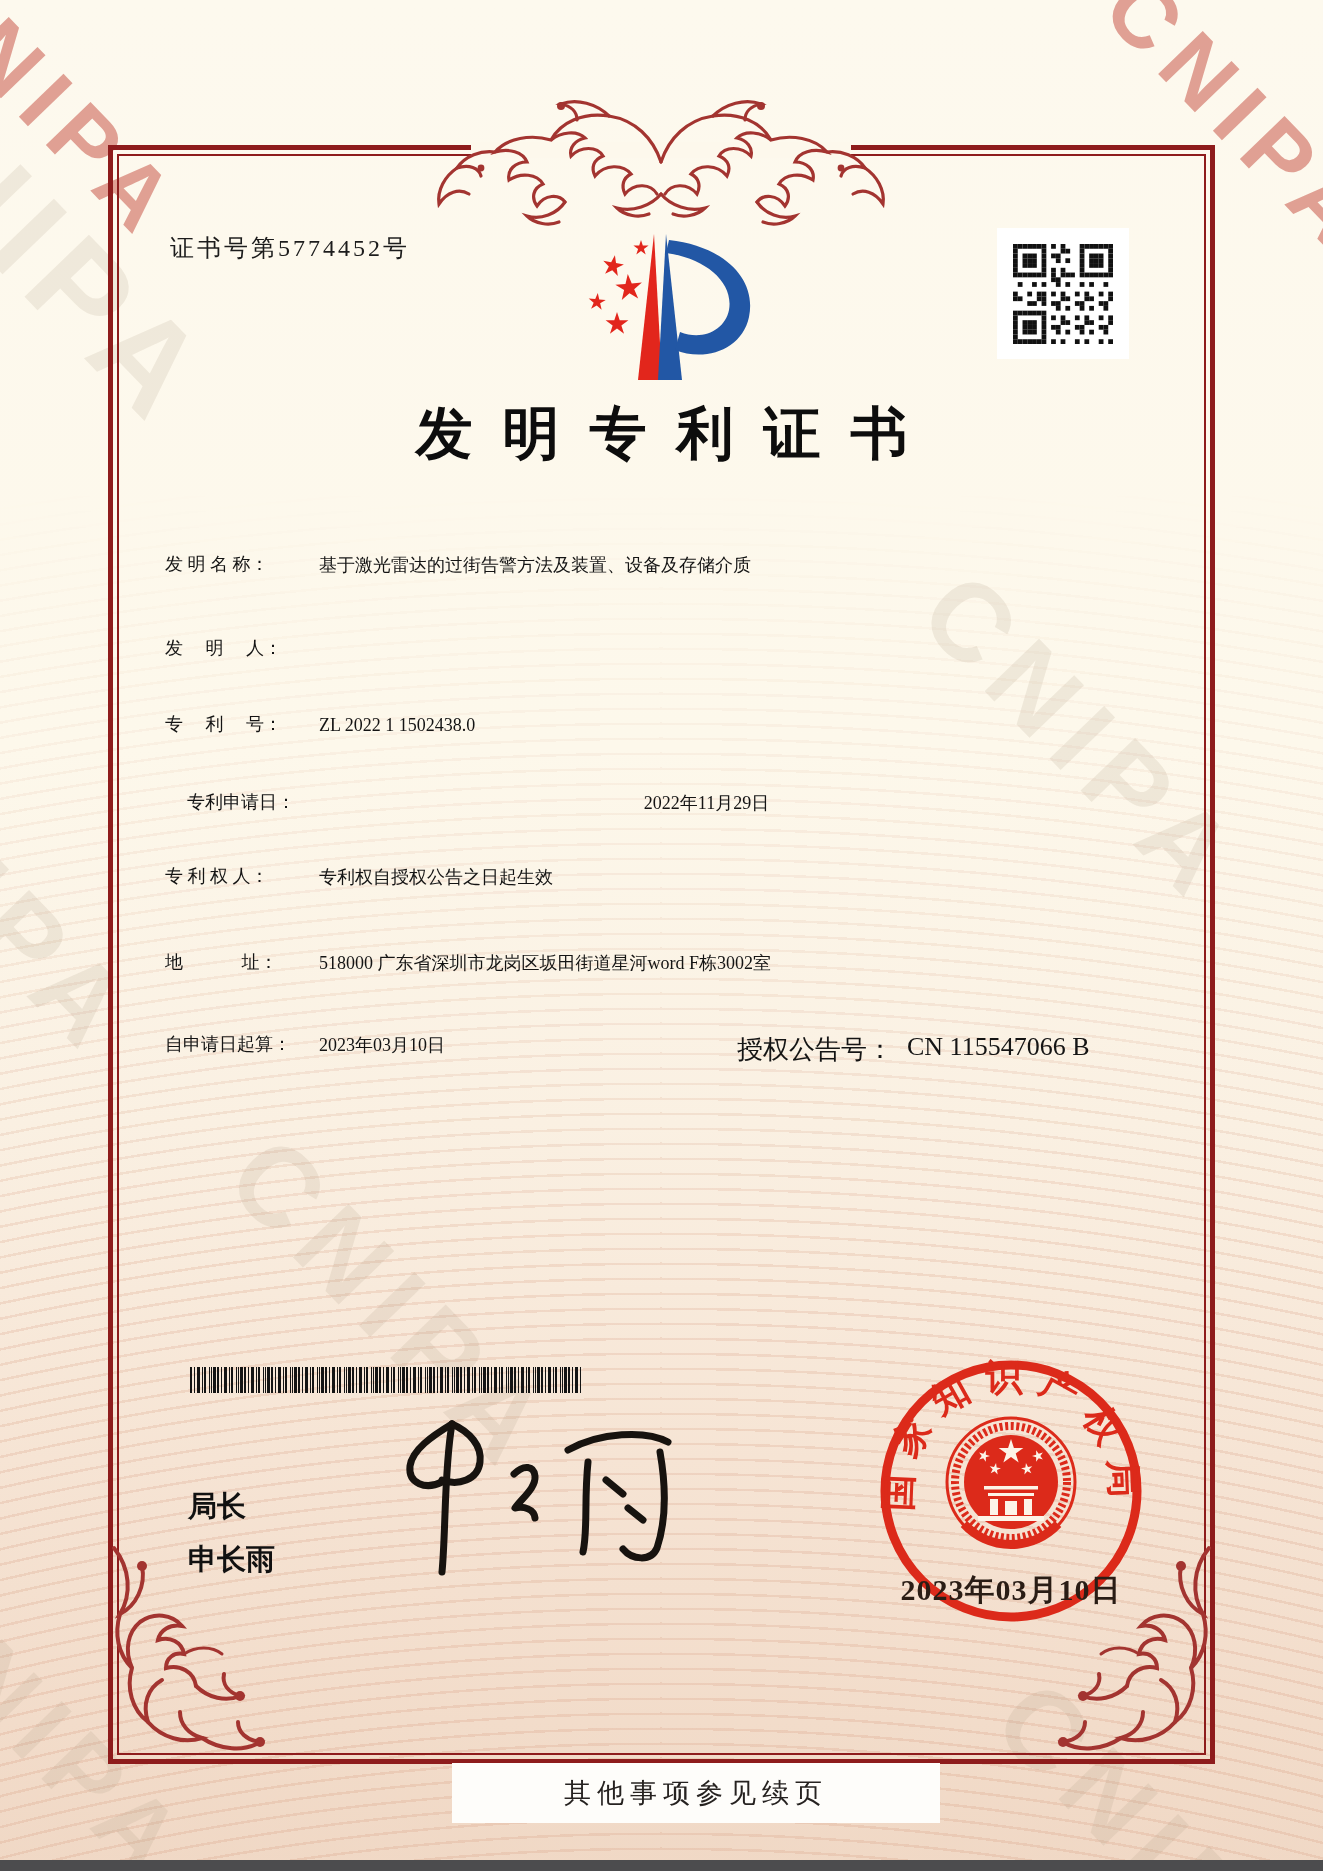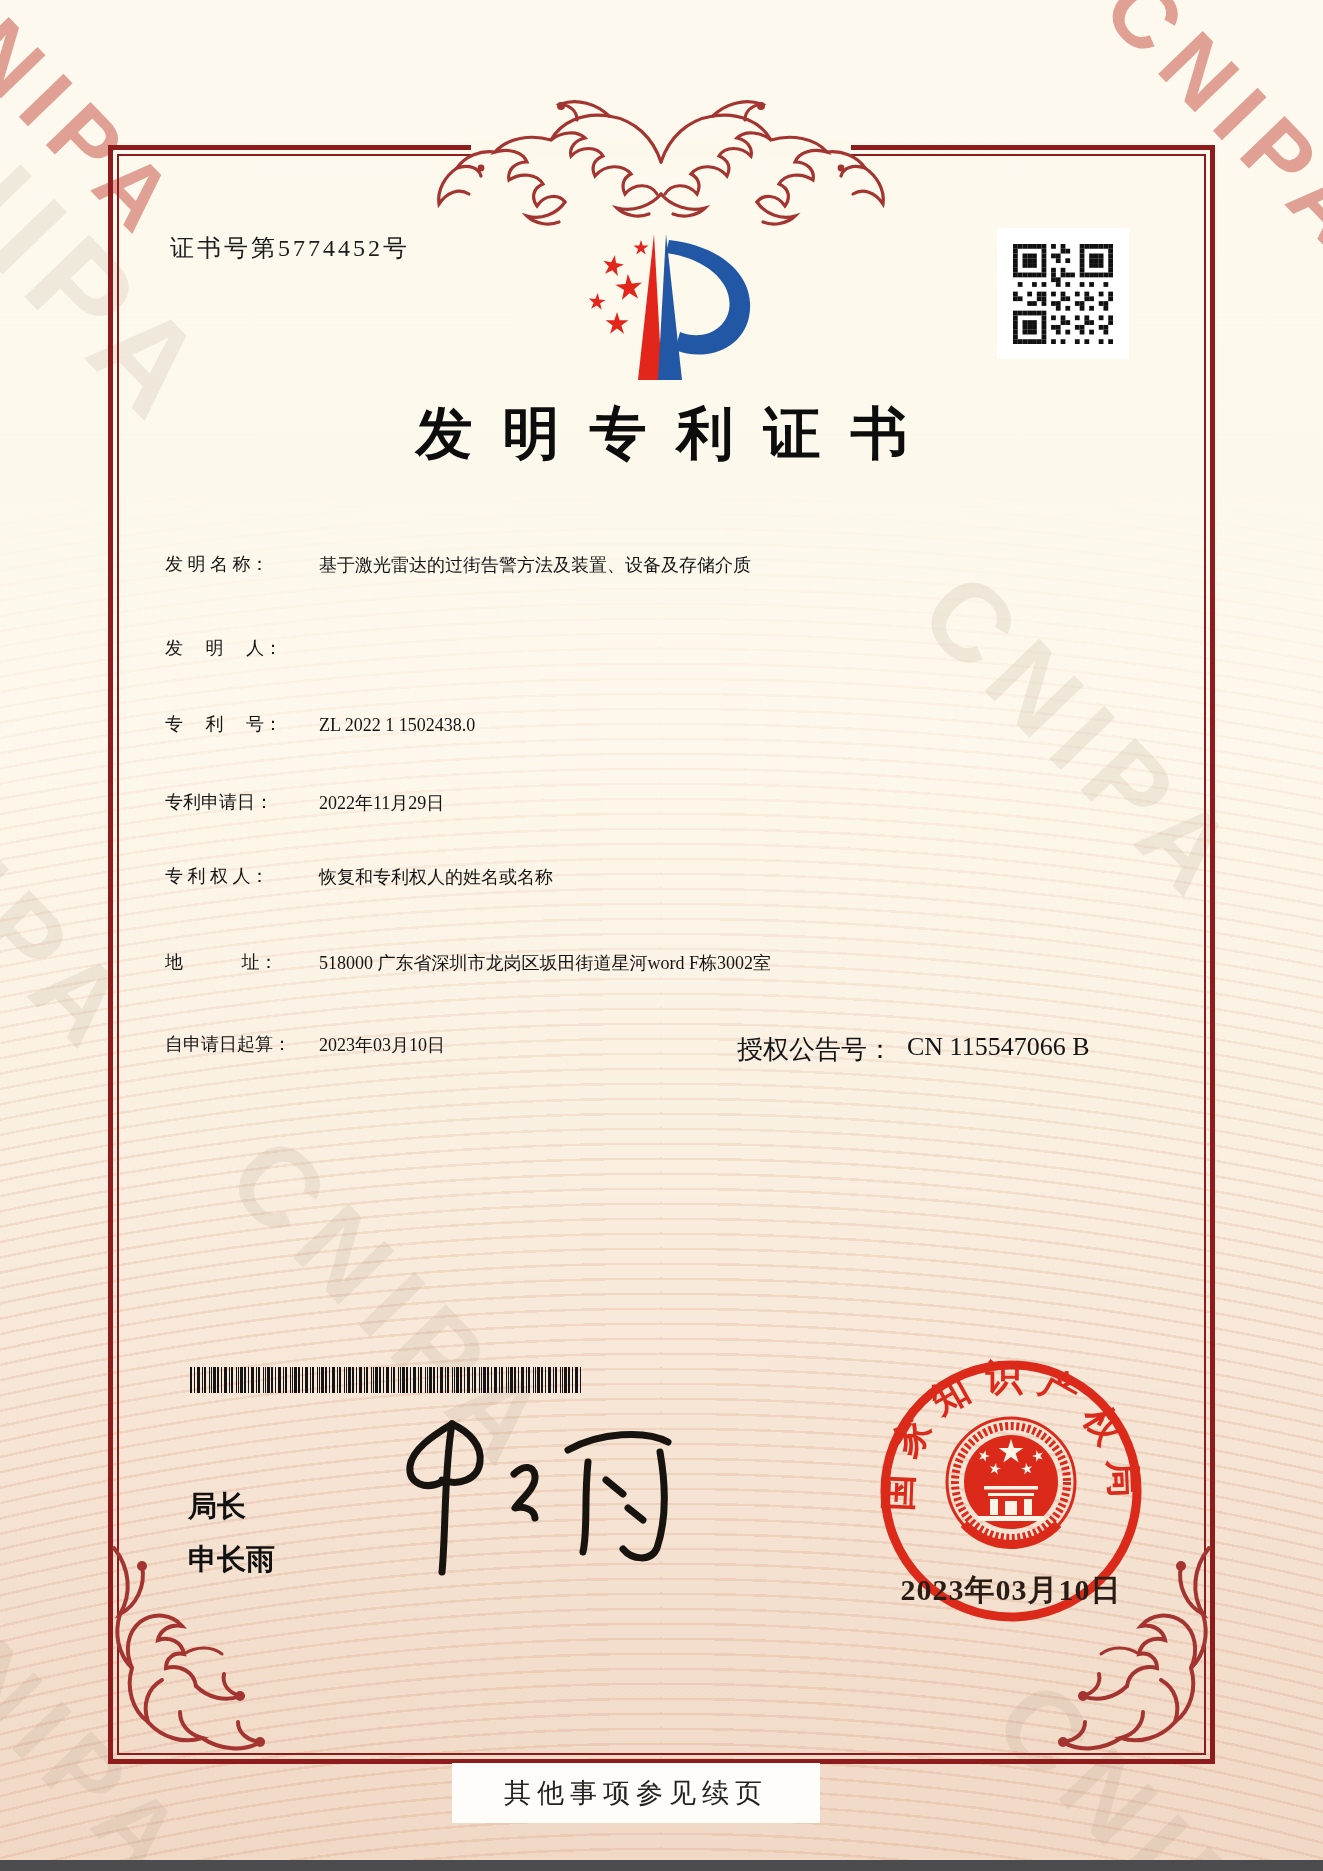--- a/index.html
+++ b/index.html
@@ -48,21 +48,21 @@
   .sig-name{position:absolute;left:188px;top:1540px;font-size:29px;font-weight:700;
     font-family:"Liberation Sans","DejaVu Sans",sans-serif;color:#111;}
   .sig-hand{position:absolute;left:372px;top:1408px;}
   
   .seal{position:absolute;left:872px;top:1352px;width:278px;height:278px;}
   .seal-date{position:absolute;left:0;top:218px;width:278px;text-align:center;
     font-size:30px;color:#2a1d15;letter-spacing:1px;font-weight:600;}
   
   .page-info{position:absolute;left:0;top:1704px;width:1323px;text-align:center;
     font-size:21px;color:#222;}
-  .cont-strip{position:absolute;left:452px;top:1763px;width:368px;height:60px;background:#fefdfa;
+  .cont-strip{position:absolute;left:452px;top:1763px;width:488px;height:60px;background:#fefdfa;
     display:flex;align-items:center;justify-content:center;}
   .cont-note{font-size:27px;letter-spacing:6px;color:#262220;}
   .bottom-bar{position:absolute;left:0;bottom:0;width:100%;height:11px;background:#4c4c4e;}
 </style>
 </head>
 <body>
 
 <div class="page">
 
   <div class="waves"></div>
@@ -334,27 +334,27 @@
     <span class="flabel">发 明 名 称：</span>
     <span class="fvalue">基于激光雷达的过街告警方法及装置、设备及存储介质</span>
   </div>
   <div class="frow" style="top:636px;">
     <span class="flabel">发　 明　 人：</span>
   </div>
   <div class="frow" style="top:712px;">
     <span class="flabel">专　 利　 号：</span>
     <span class="fvalue">ZL 2022 1 1502438.0</span>
   </div>
-  <div class="frow" style="top:790px;">
+  <div class="frow" style="top:790px;text-align:center;">
     <span class="flabel">专利申请日：</span>
     <span class="fvalue">2022年11月29日</span>
   </div>
   <div class="frow" style="top:864px;">
     <span class="flabel">专 利 权 人：</span>
-    <span class="fvalue">恢复和专利权人的姓名或名称</span>
+    <span class="fvalue">专利权自授权公告之日起生效</span>
   </div>
   <div class="frow" style="top:950px;">
     <span class="flabel">地　　　 址：</span>
     <span class="fvalue">518000 广东省深圳市龙岗区坂田街道星河word F栋3002室</span>
   </div>
   <div class="frow" style="top:1032px;">
     <span class="flabel">自申请日起算：</span>
     <span class="fvalue" style="width:330px;">2023年03月10日</span>
   </div>
   <div class="grant-row2" style="top:1032px;">

